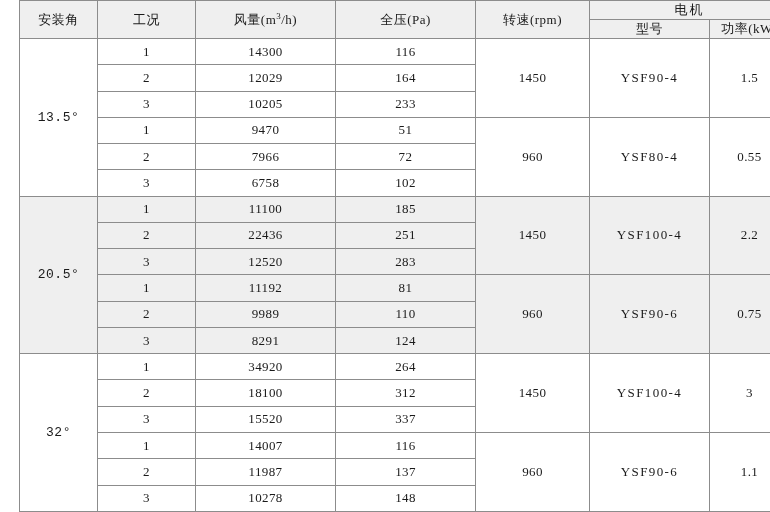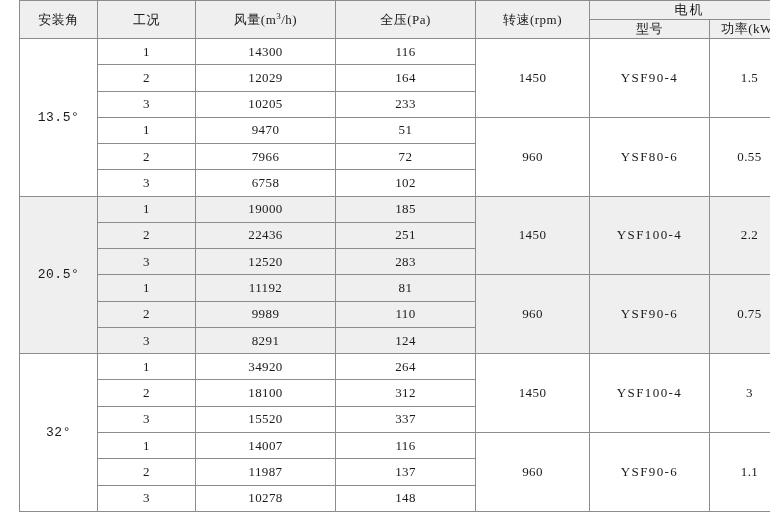--- a/index.html
+++ b/index.html
@@ -125,37 +125,37 @@
         <tr>
           <td class="num">3</td>
           <td class="num">10205</td>
           <td class="num">233</td>
         </tr>
         <tr>
           <td class="num">1</td>
           <td class="num">9470</td>
           <td class="num">51</td>
           <td rowspan="3" class="num">960</td>
-          <td rowspan="3" class="model">YSF80-6</td>
+          <td rowspan="3" class="model">YSF80-4</td>
           <td rowspan="3" class="num">0.55</td>
         </tr>
         <tr>
           <td class="num">2</td>
           <td class="num">7966</td>
           <td class="num">72</td>
         </tr>
         <tr>
           <td class="num">3</td>
           <td class="num">6758</td>
           <td class="num">102</td>
         </tr>
         <tr class="grp-shade">
           <td rowspan="6" class="angle-cell">20.5°</td>
           <td class="num">1</td>
-          <td class="num">19000</td>
+          <td class="num">11100</td>
           <td class="num">185</td>
           <td rowspan="3" class="num">1450</td>
           <td rowspan="3" class="model">YSF100-4</td>
           <td rowspan="3" class="num">2.2</td>
         </tr>
         <tr class="grp-shade">
           <td class="num">2</td>
           <td class="num">22436</td>
           <td class="num">251</td>
         </tr>

